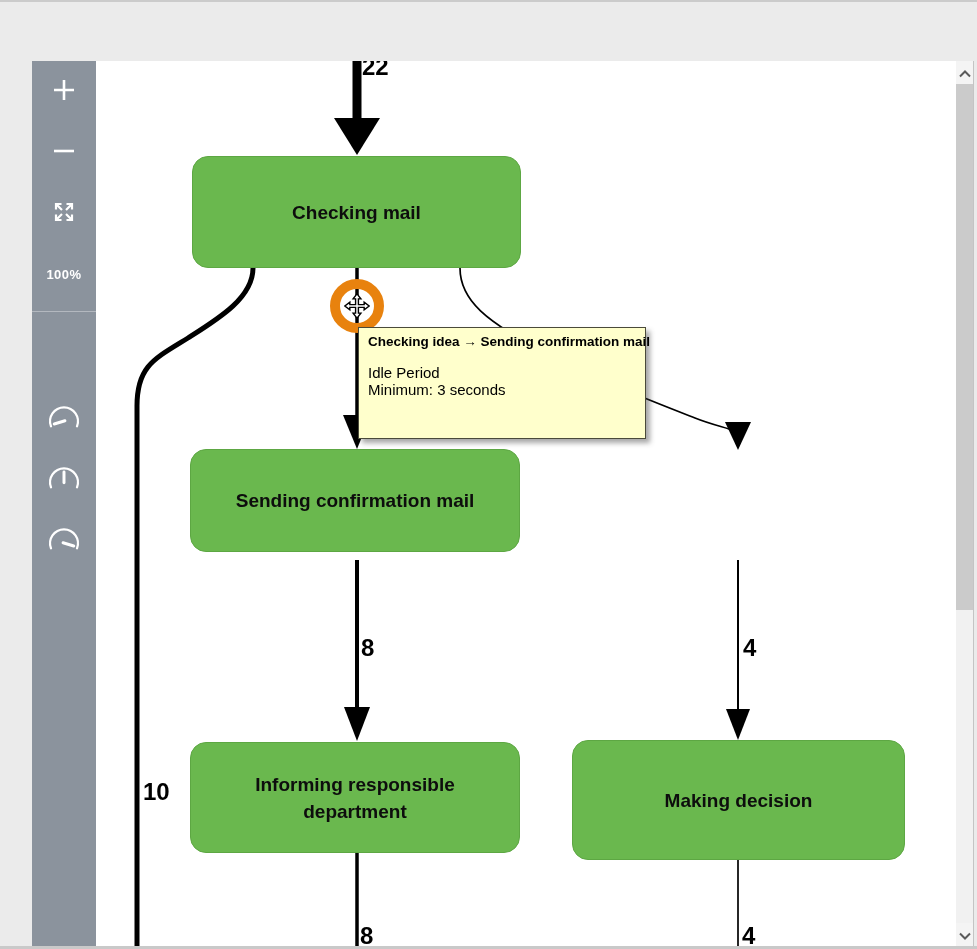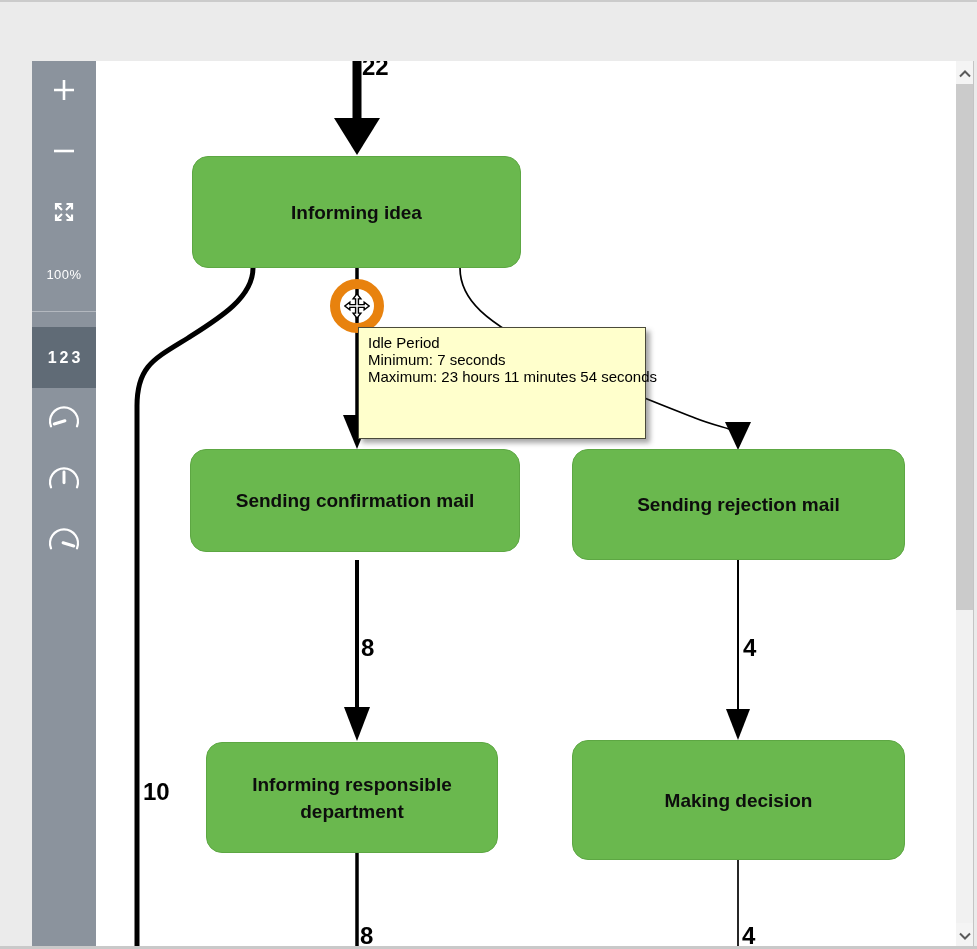--- a/index.html
+++ b/index.html
@@ -12,21 +12,21 @@
   .top-strip { position:absolute; left:0; top:0; width:977px; height:61px;
     background:#ebebeb; border-top:2px solid #cbcbcb; }
   .bottom-strip { position:absolute; left:0; top:946px; width:977px; height:3px; background:#c9c9c9; }
 
   
   .sidebar { position:absolute; left:32px; top:61px; width:64px; height:885px; background:#8b939d; }
   .sb-btn { position:absolute; left:0; width:64px; height:61px;
     display:flex; align-items:center; justify-content:center; color:#fff; cursor:pointer; }
   .sb-btn.active { background:#606b76; }
   .sb-divider { position:absolute; left:0; top:250px; width:64px; height:1px; background:rgba(255,255,255,0.35); }
-  .zoom-level { font-size:13px; font-weight:normal; letter-spacing:0.5px; }
+  .zoom-level { font-size:13px; font-weight:bold; letter-spacing:0.5px; }
   .freq-label { font-size:16px; font-weight:bold; letter-spacing:3px; padding-left:3px; }
 
   
   .canvas { position:absolute; left:96px; top:61px; width:860px; height:885px;
     background:#ffffff; overflow:hidden; }
   .edges { position:absolute; left:0; top:0; }
 
   .node { position:absolute; background:#6ab84e; border:1px solid #5da743; border-radius:16px;
     display:flex; align-items:center; justify-content:center; text-align:center;
     font-size:19px; font-weight:bold; color:#0d0d0d; line-height:27px; padding:0 28px; cursor:pointer; }
@@ -81,23 +81,20 @@
         <path d="M15 11 L20.5 5.5 M21 10.5 V5 H15.5"></path>
         <path d="M11 15 L5.5 20.5 M5 15.5 V21 H10.5"></path>
         <path d="M15 15 L20.5 20.5 M21 15.5 V21 H15.5"></path>
       </svg>
     </span>
   </div>
   <div class="sb-btn" style="top:183px">
     <span class="zoom-level">100%</span>
   </div>
   <div class="sb-divider"></div>
-  <div class="sb-btn active" style="top:266px">
-    <span class="freq-label">123</span>
-  </div>
   <div class="sb-btn" style="top:327px">
     <span>
       <svg width="38" height="26" viewBox="0 0 40 28" stroke="#fff" fill="none" stroke-linecap="round">
         <path d="M6 24 A15 15 0 1 1 34 24" stroke-width="2.4"></path>
         <path d="M21 18 L9.5 21.5" stroke-width="3.2"></path>
       </svg>
     </span>
   </div>
   <div class="sb-btn" style="top:388px">
     <span>
@@ -133,29 +130,26 @@
     <g fill="#000" stroke="none">
       <polygon points="238,57 284,57 261,94"></polygon>
       <polygon points="247,354 275,354 261,388"></polygon>
       <polygon points="629,361 655,361 642,389"></polygon>
       <polygon points="248,646 274,646 261,680"></polygon>
       <polygon points="630,648 654,648 642,679"></polygon>
     </g>
   </svg>
 
   <div class="node" style="left:96px; top:95px; width:329px; height:112px;">
-    <span>Informing idea</span>
+    <span>Checking mail</span>
   </div>
   <div class="node" style="left:94px; top:388px; width:330px; height:103px;">
     <span>Sending confirmation mail</span>
   </div>
-  <div class="node" style="left:476px; top:388px; width:333px; height:111px;">
-    <span>Sending rejection mail</span>
-  </div>
-  <div class="node" style="left:94px; top:681px; width:292px; height:111px;margin-left:16px;">
+  <div class="node" style="left:94px; top:681px; width:330px; height:111px;">
     <span>Informing responsible department</span>
   </div>
   <div class="node" style="left:476px; top:679px; width:333px; height:120px;">
     <span>Making decision</span>
   </div>
 
   <div class="edge-label" style="left:266px; top:-6px;">22</div>
   <div class="edge-label big" style="left:47px; top:719px;">10</div>
   <div class="edge-label" style="left:265px; top:575px;">8</div>
   <div class="edge-label" style="left:647px; top:575px;">4</div>
@@ -163,23 +157,23 @@
   <div class="edge-label" style="left:646px; top:863px;">4</div>
 
   <div class="move-handle"></div>
   <div class="move-cursor">
     <svg width="26" height="26" viewBox="0 0 24 24">
       <path d="M12 0.8 L15.6 5.4 H13.3 V10.7 H18.6 V8.4 L23.2 12 L18.6 15.6 V13.3 H13.3 V18.6 H15.6 L12 23.2 L8.4 18.6 H10.7 V13.3 H5.4 V15.6 L0.8 12 L5.4 8.4 V10.7 H10.7 V5.4 H8.4 Z" fill="#fff" stroke="#000" stroke-width="1.3" stroke-linejoin="miter"></path>
     </svg>
   </div>
 
   <div class="tooltip">
+    <div class="tt-title">Checking idea → Sending confirmation mail</div>
     <div class="tt-line">Idle Period</div>
-    <div class="tt-line">Minimum: 7 seconds</div>
-    <div class="tt-line">Maximum: 23 hours 11 minutes 54 seconds</div>
+    <div class="tt-line">Minimum: 3 seconds</div>
   </div>
 </div>
 
 <div class="scrollbar">
   <div class="sc-btn up">
     <span>
       <svg width="12" height="8" viewBox="0 0 12 8">
           <path d="M1 6.5 L6 1.5 L11 6.5" stroke="#5a5a5a" stroke-width="2" fill="none"></path>
         </svg>
     </span>

